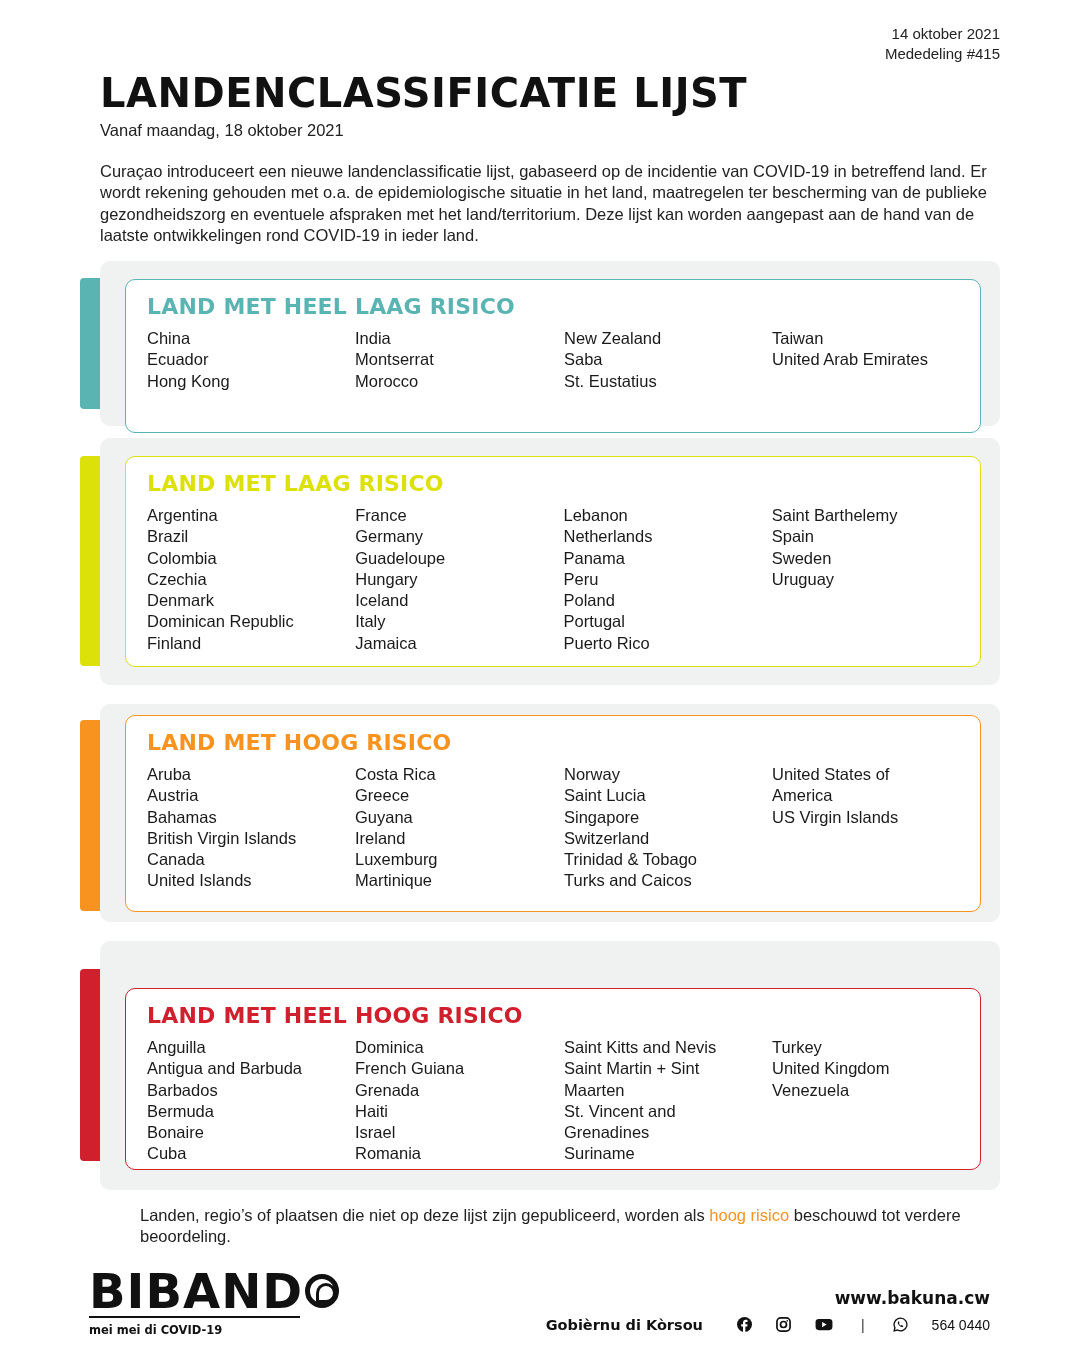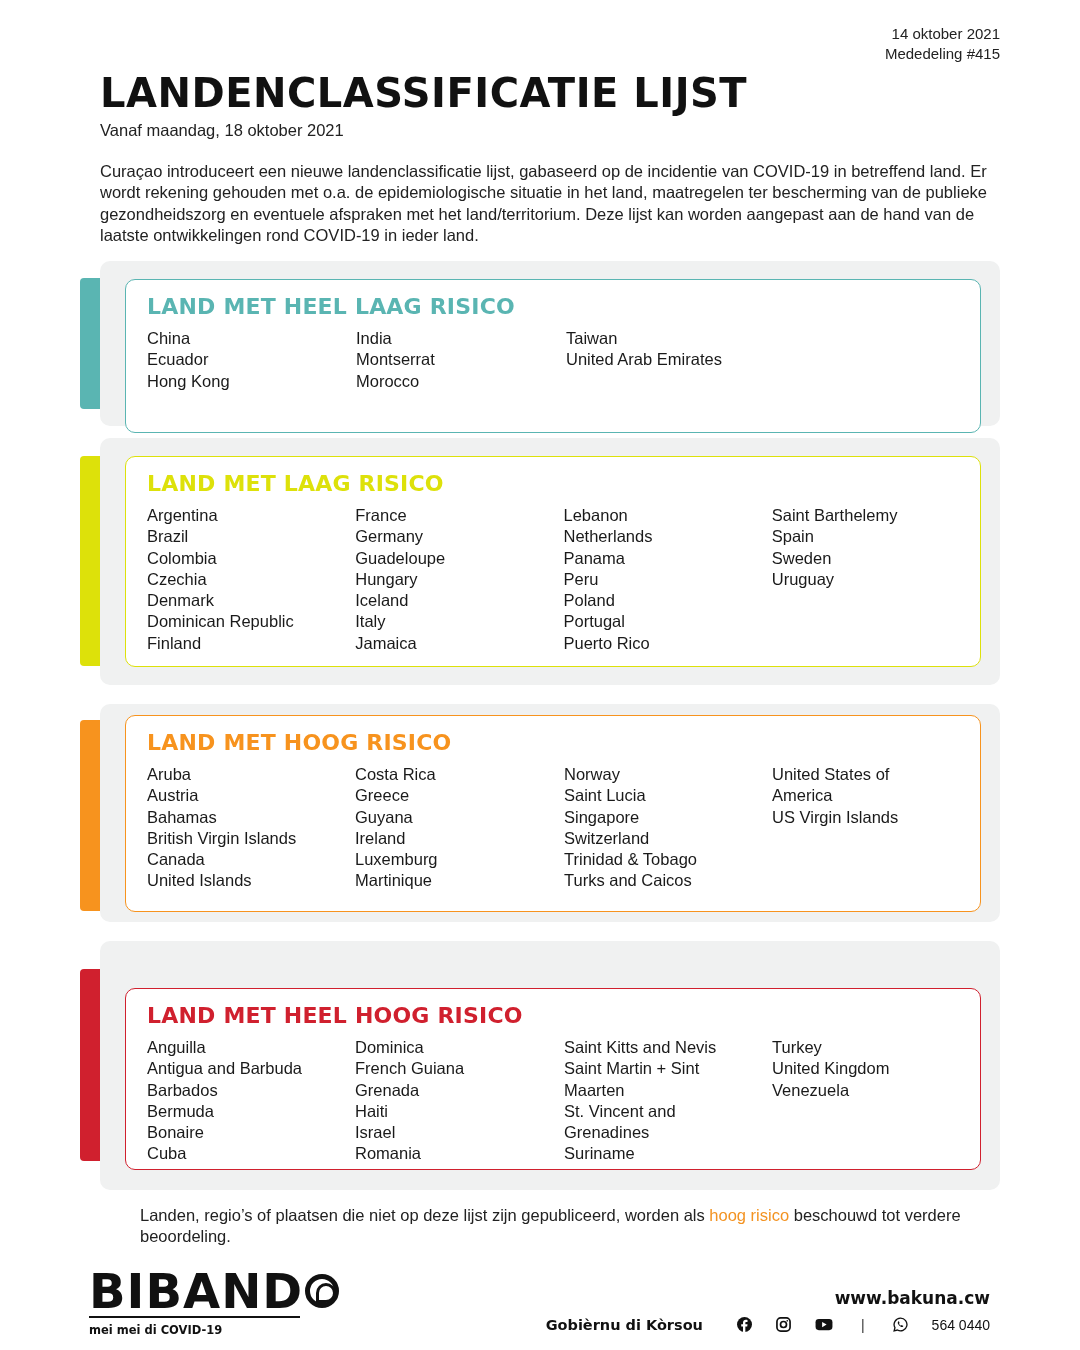--- a/index.html
+++ b/index.html
@@ -56,20 +56,25 @@
         <div>China</div>
         <div>Ecuador</div>
         <div>Hong Kong</div>
       </div>
       <div class="col" style="width: 210px;">
         <div>India</div>
         <div>Montserrat</div>
         <div>Morocco</div>
       </div>
       <div class="col" style="width: 209px;">
+        <div>New Zealand</div>
+        <div>Saba</div>
+        <div>St. Eustatius</div>
+      </div>
+      <div class="col" style="width: 209px;">
         <div>Taiwan</div>
         <div>United Arab Emirates</div>
       </div>
     </div>
 </div>
 
 <div class="panel" style="top:438px;height:247px;"></div>
 <div class="stripe" style="top: 456px; height: 210px; background: rgb(221, 225, 10);"></div>
 <div class="card" style="top: 456px; height: 211px; border-color: rgb(221, 225, 10);">
   <div class="card-title" style="color: rgb(221, 225, 10);">LAND MET LAAG RISICO</div>

